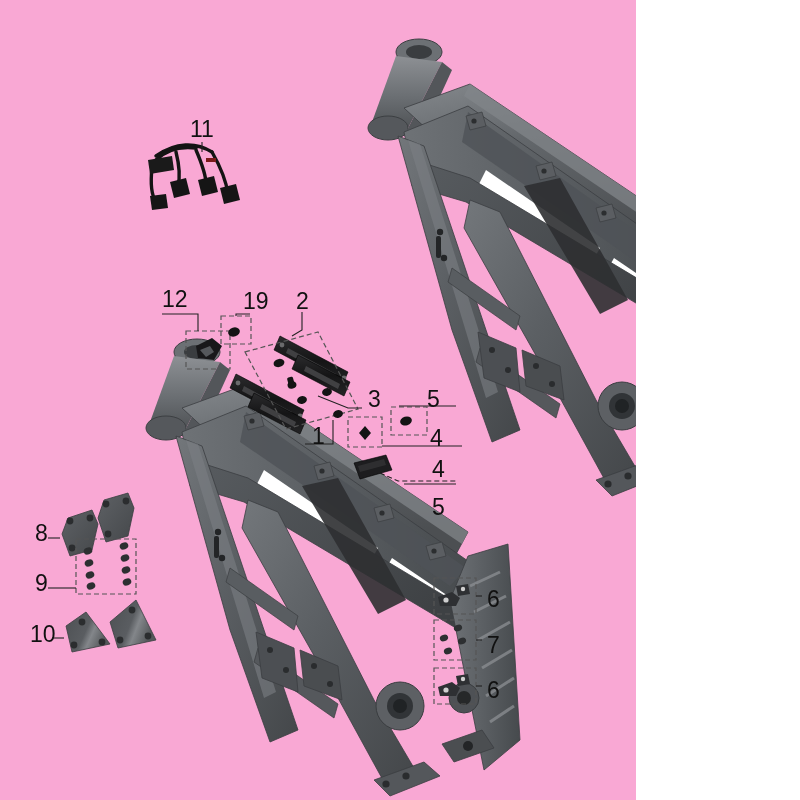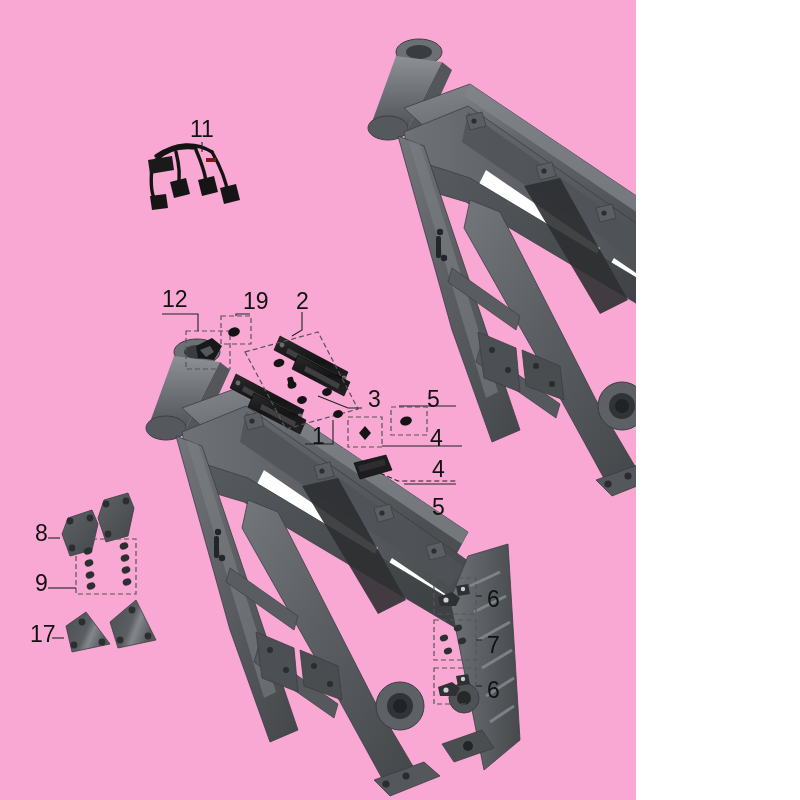--- a/index.html
+++ b/index.html
@@ -429,18 +429,18 @@
 <div class="callout-number" style="left:243px; top:290px;">19</div>
 <div class="callout-number" style="left:296px; top:290px;">2</div>
 <div class="callout-number" style="left:368px; top:388px;">3</div>
 <div class="callout-number" style="left:427px; top:388px;">5</div>
 <div class="callout-number" style="left:312px; top:425px;">1</div>
 <div class="callout-number" style="left:430px; top:427px;">4</div>
 <div class="callout-number" style="left:432px; top:458px;">4</div>
 <div class="callout-number" style="left:432px; top:496px;">5</div>
 <div class="callout-number" style="left:35px; top:522px;">8</div>
 <div class="callout-number" style="left:35px; top:572px;">9</div>
-<div class="callout-number" style="left:30px; top:623px;">17</div>
+<div class="callout-number" style="left:30px; top:623px;">10</div>
 <div class="callout-number" style="left:487px; top:588px;">6</div>
 <div class="callout-number" style="left:487px; top:634px;">7</div>
 <div class="callout-number" style="left:487px; top:679px;">6</div>
 
 </div>
 
 </body></html>

